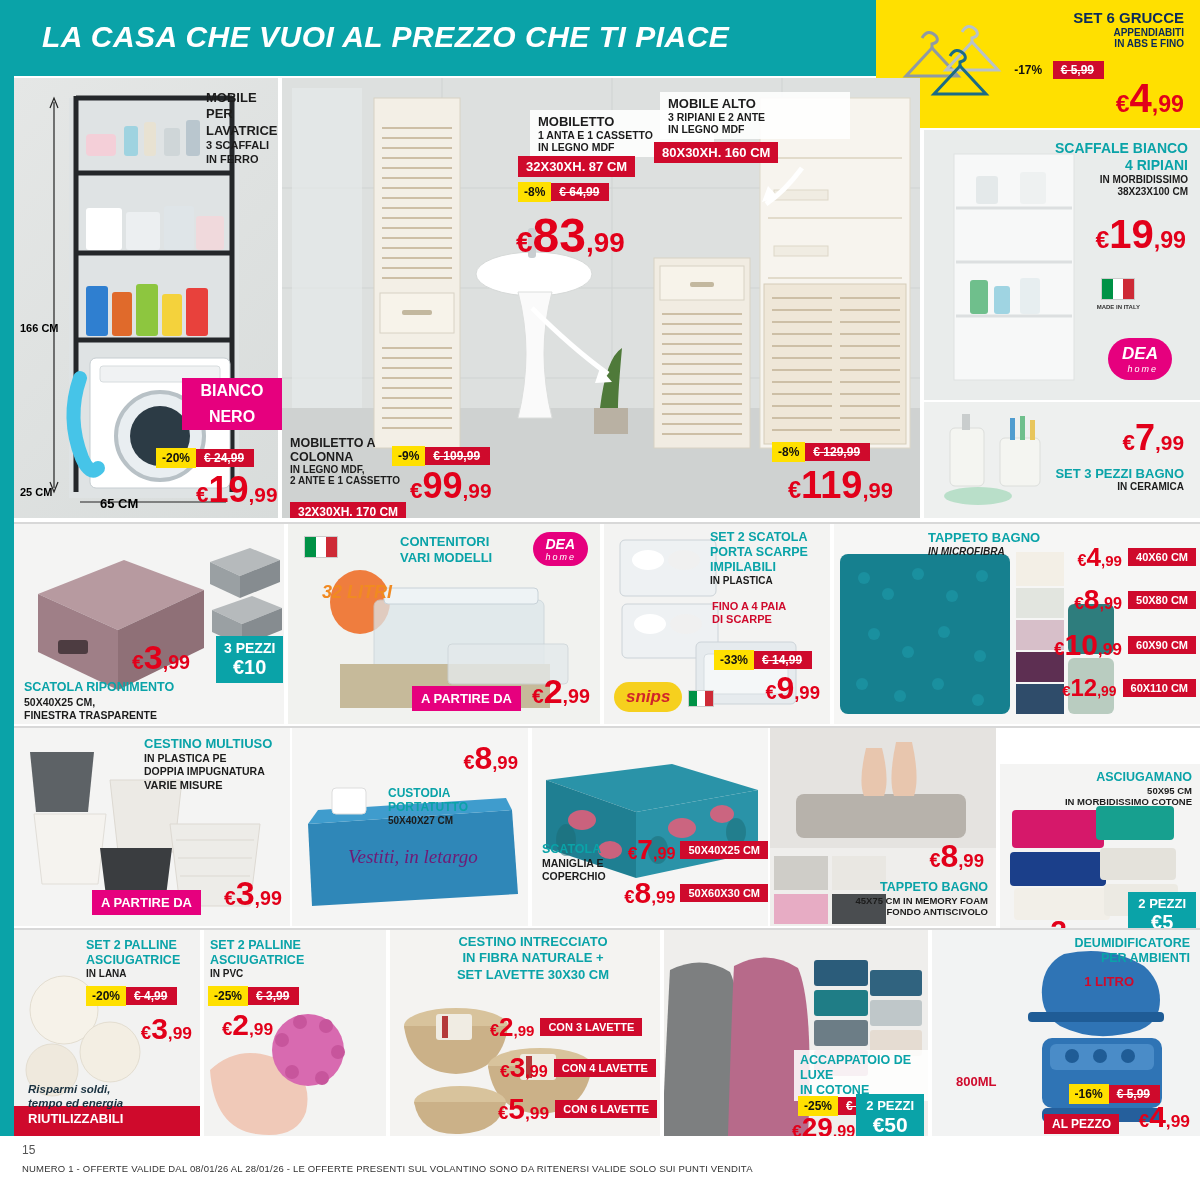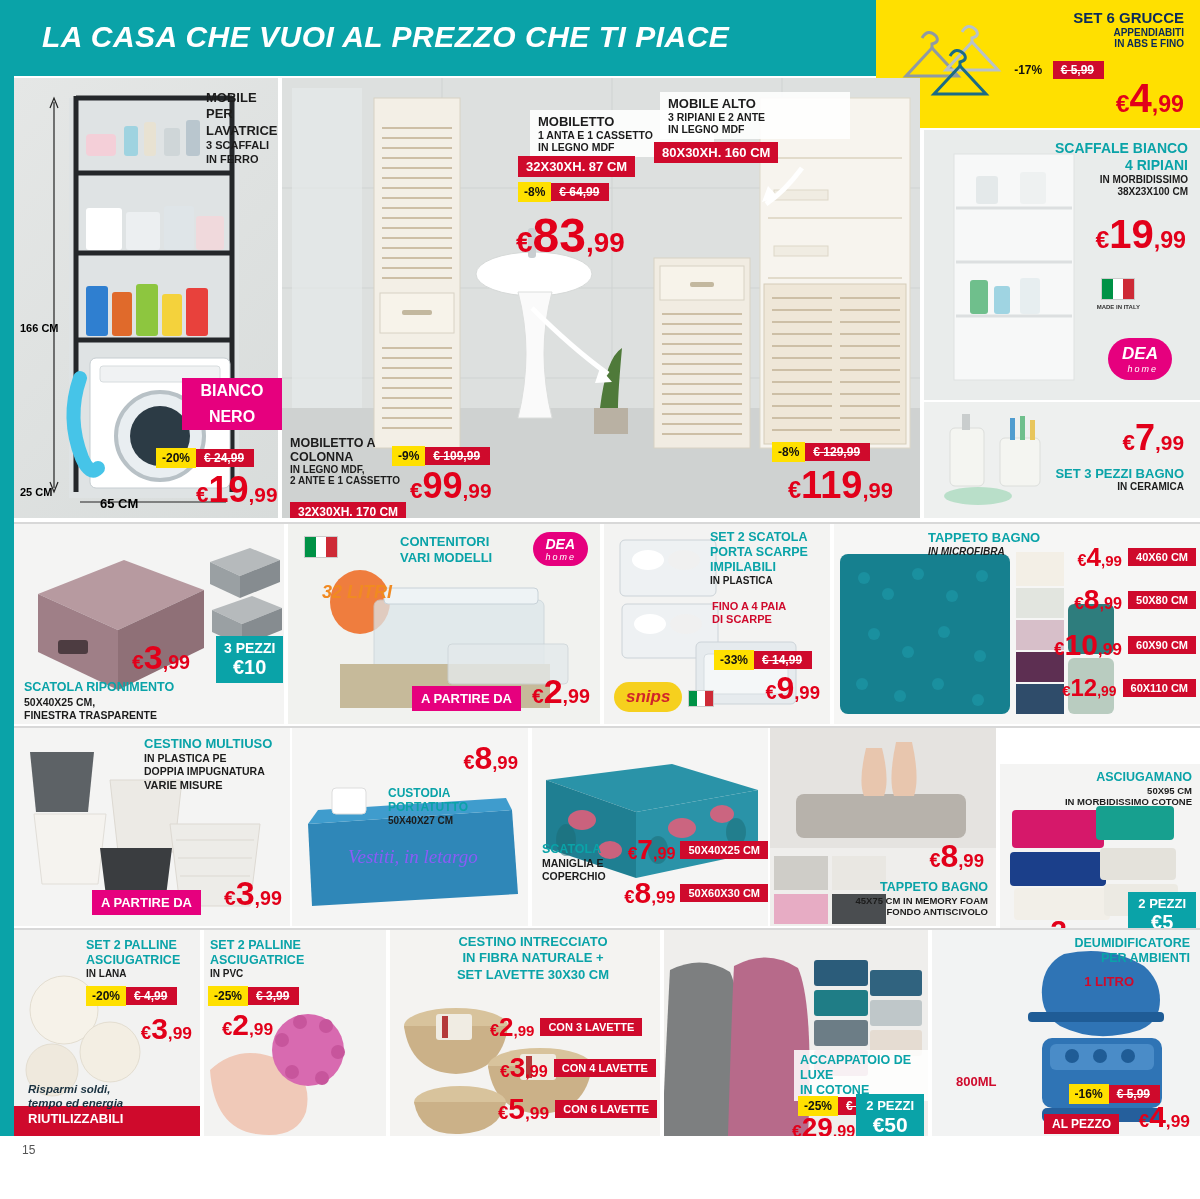--- a/index.html
+++ b/index.html
@@ -578,21 +578,21 @@
     </div>
   </div>
 
   <div class="cell" style="left:292px; top:728px; width:236px; height:198px;">
     <svg viewBox="0 0 236 198" style="position:absolute;left:0;top:0;width:236px;height:198px;">
       <rect width="236" height="198" fill="#f5f5f4"></rect>
       <path d="M16 96 L220 82 L226 166 L20 178 Z" fill="#2f87b8"></path>
       <path d="M16 96 L220 82 L214 70 L26 82 Z" fill="#3f9ccd"></path>
       <rect x="40" y="60" width="34" height="26" rx="4" fill="#ffffff" stroke="#dddddd"></rect>
     </svg>
-    <div style="position:absolute; left:56px; top:118px; color:#8b5cf6; font-size:19px; font-style:italic; font-family:'Liberation Serif', serif;">Vestiti, in letargo</div>
+    <div style="position:absolute; left:56px; top:118px; color:#701a75; font-size:19px; font-style:italic; font-family:'Liberation Serif', serif;">Vestiti, in letargo</div>
     <div class="price" style="position:absolute; right:10px; top:14px; font-size:32px;">
       <span class="cur">€</span><span>8</span><span class="dec">,99</span>
     </div>
     <div style="position:absolute; left:96px; top:58px; line-height:1.2;">
       <div class="label-teal" style="font-size:12px;">CUSTODIA PORTATUTTO</div>
       <div class="label-dark" style="font-size:10px;">50X40X27 CM</div>
     </div>
   </div>
 
   <div class="cell" style="left:532px; top:728px; width:236px; height:198px;">
@@ -814,14 +814,15 @@
     <div style="position:absolute; right:40px; top:154px;">
       <span class="discount">-16%</span><span class="oldprice">€ 5,99</span>
     </div>
     <div style="position:absolute; left:112px; top:184px; background:#cf0a2c; color:#fff; font-size:12px; font-weight:bold; padding:3px 8px;">AL PEZZO</div>
     <div class="price" style="position:absolute; right:10px; top:172px; font-size:30px;">
       <span class="cur">€</span><span>4</span><span class="dec">,99</span>
     </div>
   </div>
 
   <div class="footer-num">15</div>
+  <div class="footer-text">NUMERO 1 - OFFERTE VALIDE DAL 08/01/26 AL 28/01/26 - LE OFFERTE PRESENTI SUL VOLANTINO SONO DA RITENERSI VALIDE SOLO SUI PUNTI VENDITA</div>
 
 </div>
 
 </body></html>

